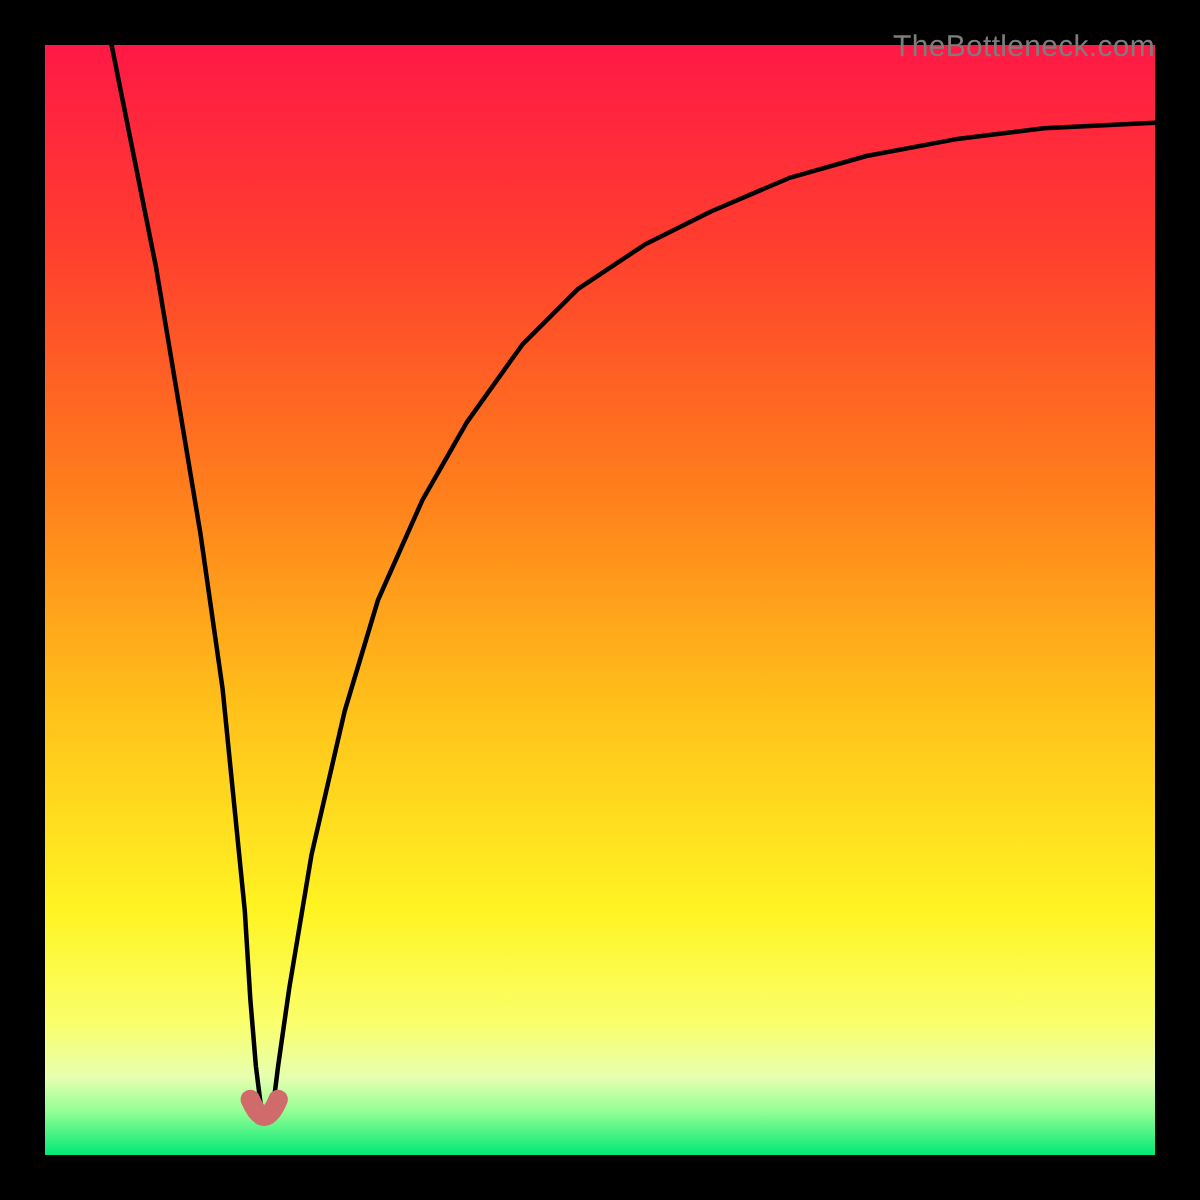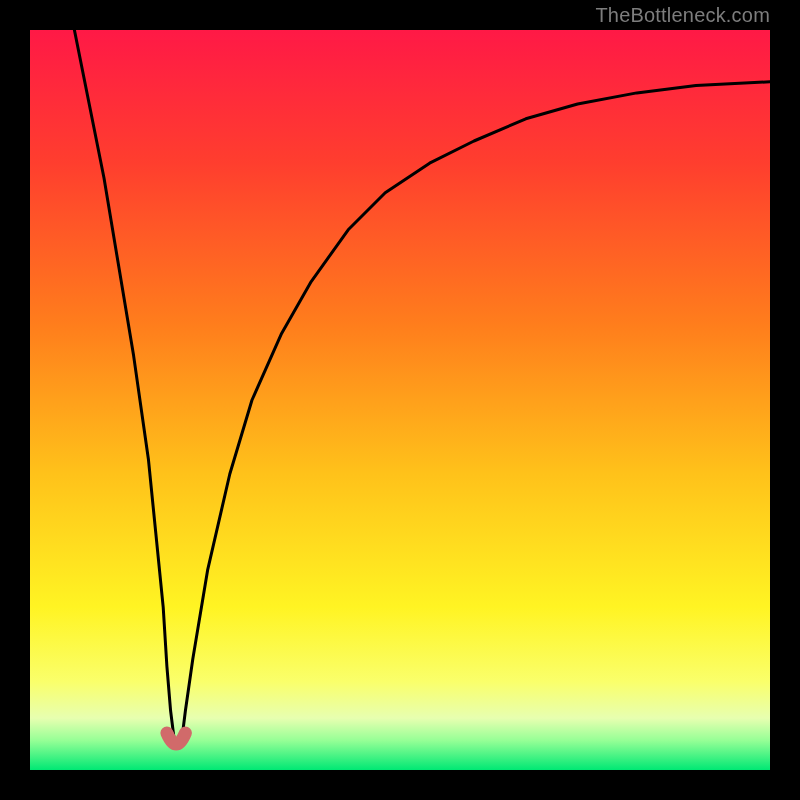--- a/index.html
+++ b/index.html
@@ -25,21 +25,21 @@
     overflow: hidden;
   }
   .plot-area svg {
     position: absolute;
     inset: 0;
     width: 100%;
     height: 100%;
   }
   .watermark {
     position: absolute;
-    top: 4px;
+    top: 20px;
     right: 30px;
     color: #7d7d7d;
     font-size: 20px;
     font-weight: 500;
     letter-spacing: 0.2px;
     z-index: 5;
     user-select: none;
   }
 </style>
 </head>

